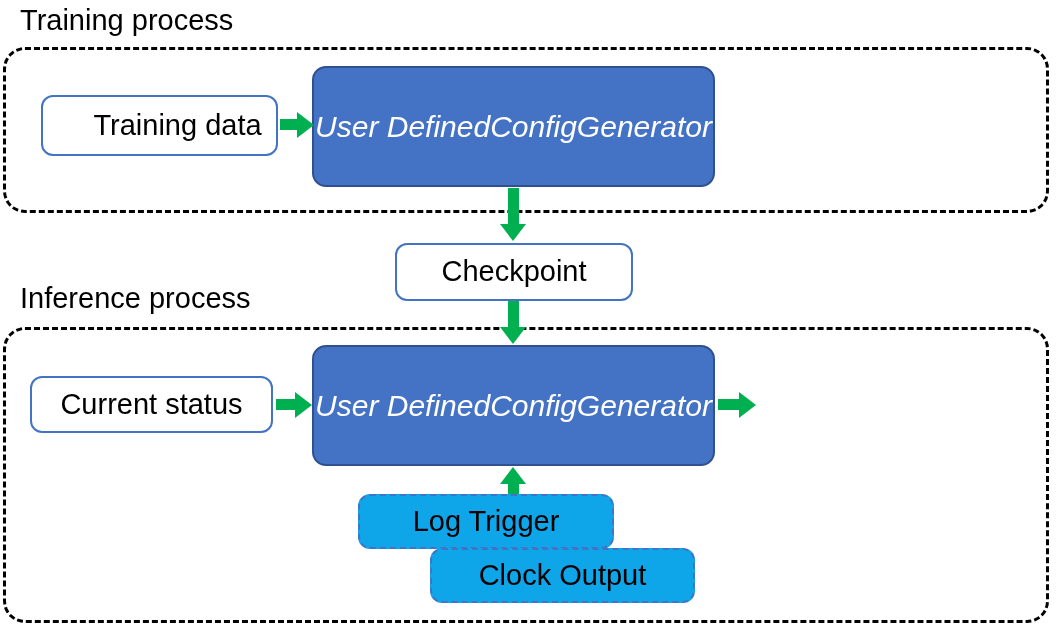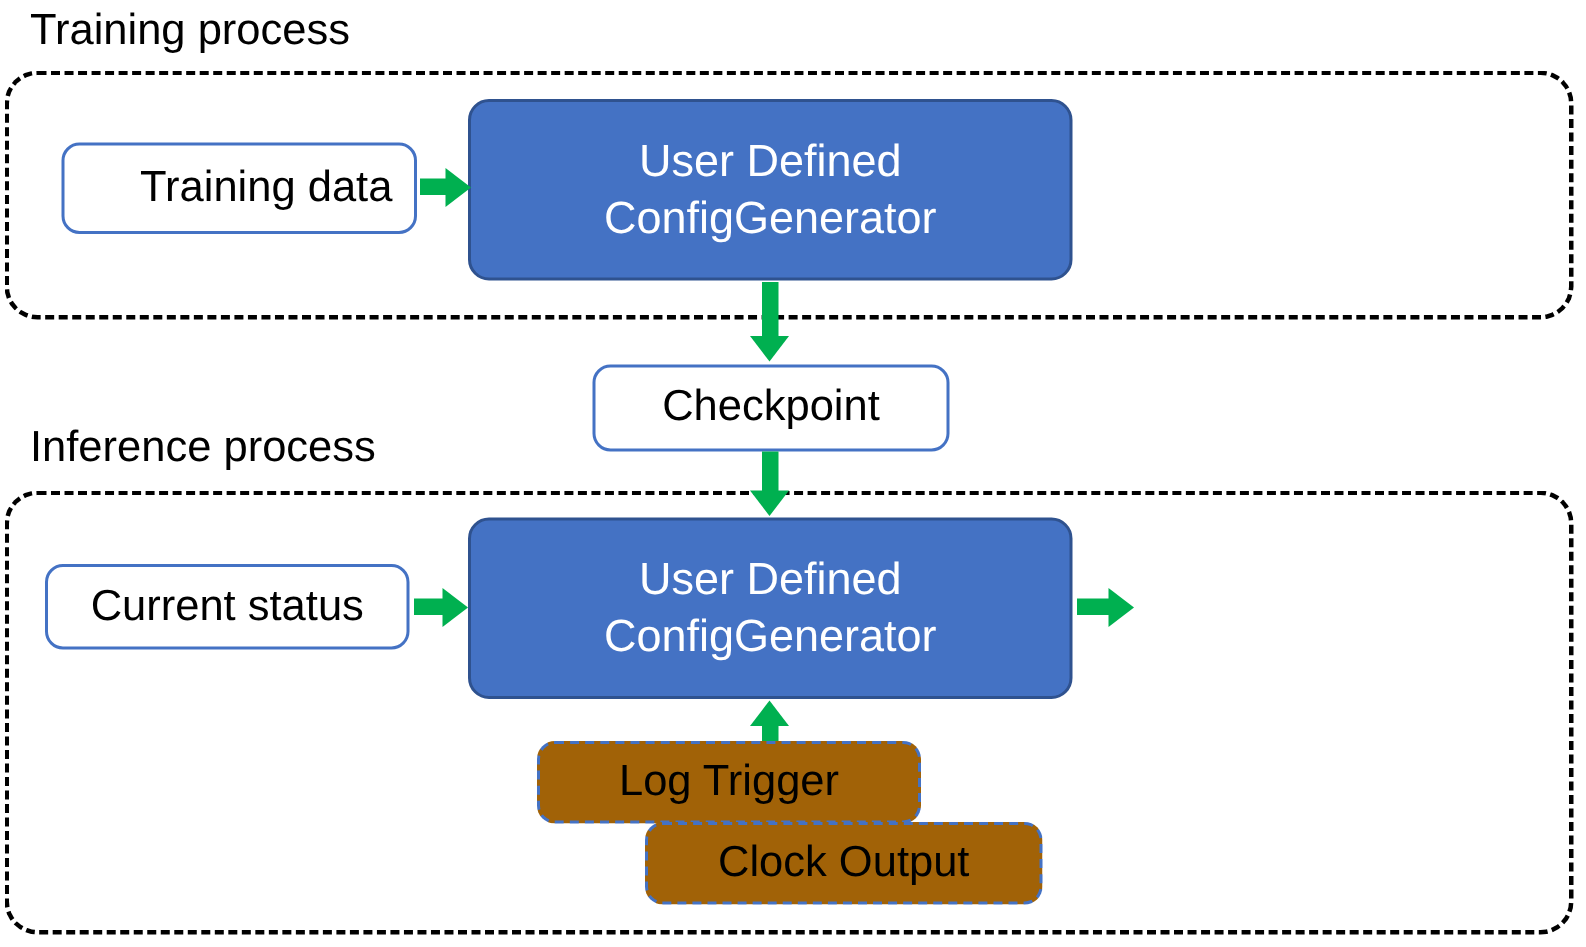--- a/index.html
+++ b/index.html
@@ -60,37 +60,37 @@
   #node-output-config  { left: 757px; top: 376px; width: 257px; height: 57px; }
 
   
   .node-filled {
     position: absolute;
     box-sizing: border-box;
     background: #4472C4;
     border: 2px solid #2F528F;
     border-radius: 14px;
     display: flex;
-    flex-direction: column;
     align-items: center;
     justify-content: center;
     color: #ffffff;
     font-size: 30px;
     line-height: 1.25;
     text-align: center;
     white-space: nowrap;
+    font-style: italic;
   }
   #node-gen-train { left: 312px; top: 66px;  width: 403px; height: 121px; }
   #node-gen-infer { left: 312px; top: 345px; width: 403px; height: 121px; }
 
   
   .node-dashed {
     position: absolute;
     box-sizing: border-box;
-    background: #a16207;
+    background: #0ea5e9;
     border: 2px dashed #4472C4;
     border-radius: 12px;
     display: flex;
     align-items: center;
     justify-content: center;
     color: #000000;
     font-size: 29px;
     white-space: nowrap;
     text-align: right;
   }

